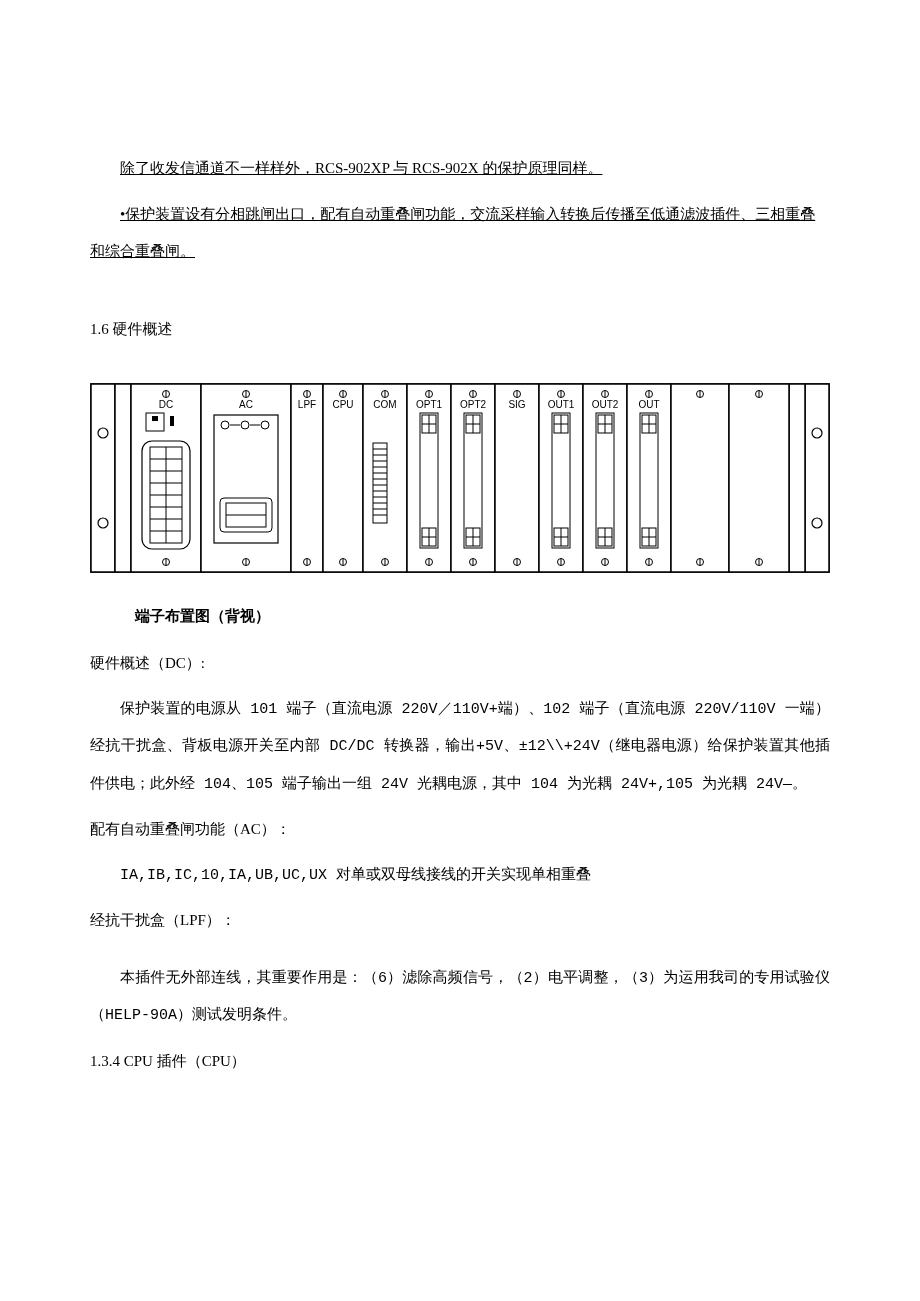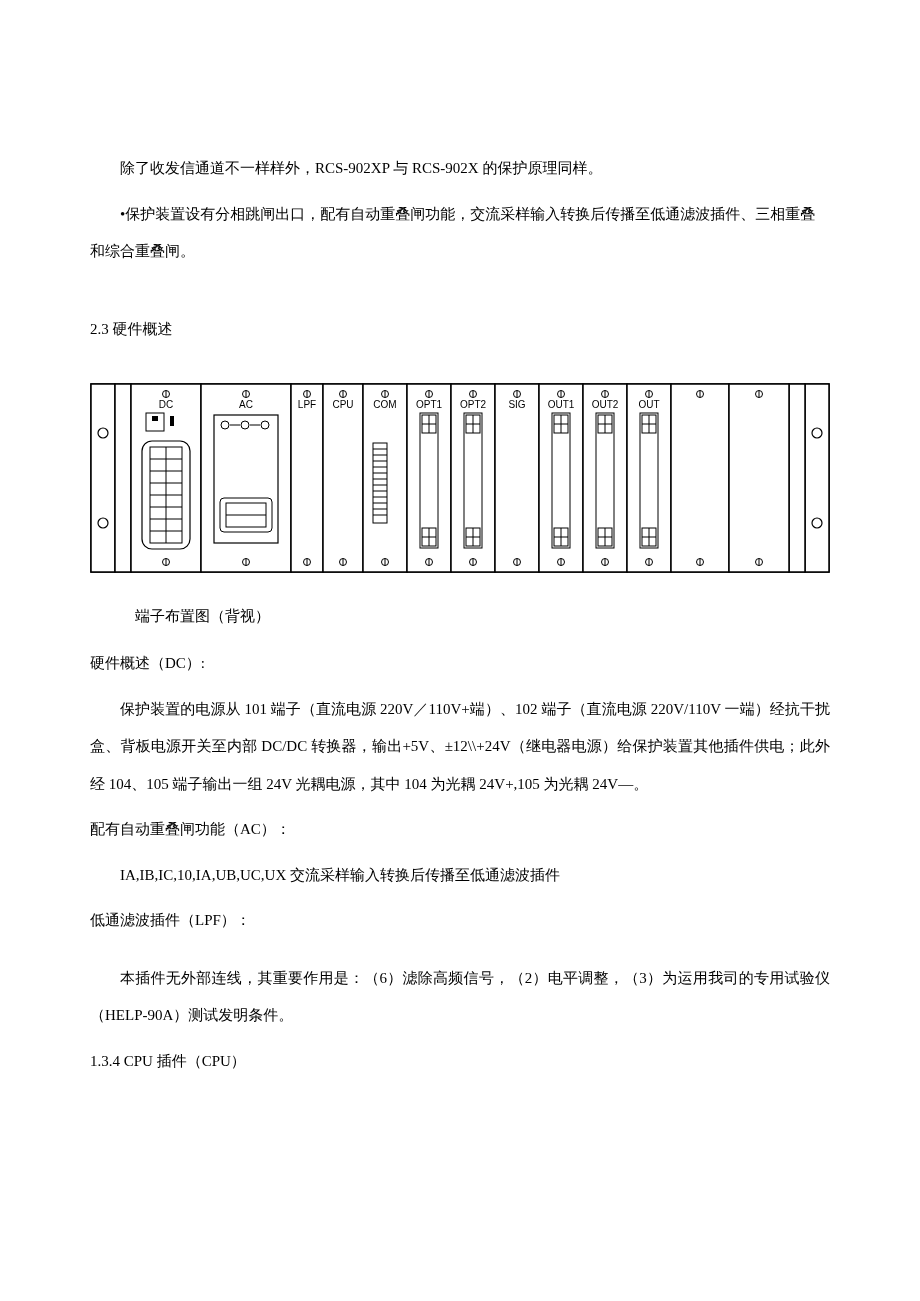--- a/index.html
+++ b/index.html
@@ -9,54 +9,57 @@
       margin: 0 auto;
       font-family: "SimSun", "宋体", serif;
       font-size: 15px;
       line-height: 2.5;
       color: #000;
       padding: 150px 90px 80px 90px;
     }
     .indent-para {
       text-indent: 2em;
       margin-bottom: 8px;
+      text-decoration: underline;
     }
     .section-header {
       margin-top: 40px;
       margin-bottom: 20px;
     }
     .diagram {
       width: 100%;
       height: 190px;
       margin: 15px 0 10px 0;
     }
     .caption {
       padding-left: 3em;
       margin-bottom: 10px;
+      font-weight: bold;
     }
     .subsection {
       margin-top: 8px;
       margin-bottom: 8px;
     }
     .body-para {
       text-indent: 2em;
       margin-bottom: 8px;
       text-align: justify;
+      font-family: Liberation Mono, monospace;
     }
   </style>
 </head>
 <body>
 
 
 
 <p class="indent-para">除了收发信通道不一样样外，RCS-902XP 与 RCS-902X 的保护原理同样。</p>
 
 <p class="indent-para">•保护装置设有分相跳闸出口，配有自动重叠闸功能，交流采样输入转换后传播至低通滤波插件、三相重叠和综合重叠闸。</p>
 
-<p class="section-header">2.3 硬件概述</p>
+<p class="section-header">1.6 硬件概述</p>
 
 <svg class="diagram" viewBox="0 0 740 190">
 
   <rect x="1" y="1" width="738" height="188" fill="#fff" stroke="#000" stroke-width="1.5"></rect>
 
   <rect x="1" y="1" width="24" height="188" fill="#fff" stroke="#000" stroke-width="1.5"></rect>
   <circle cx="13" cy="50" r="5" fill="none" stroke="#000" stroke-width="1.2"></circle>
   <circle cx="13" cy="140" r="5" fill="none" stroke="#000" stroke-width="1.2"></circle>
 
   <rect x="25" y="1" width="16" height="188" fill="#fff" stroke="#000" stroke-width="1.5"></rect>
@@ -260,21 +263,21 @@
       <line x1="669" y1="175.5" x2="669" y2="182.5" stroke="#000"></line>
   </g>
 </svg>
 
 <p class="caption">端子布置图（背视）</p>
 
 <p class="subsection">硬件概述（DC）:</p>
 <p class="body-para">保护装置的电源从 101 端子（直流电源 220V／110V+端）、102 端子（直流电源 220V/110V 一端）经抗干扰盒、背板电源开关至内部 DC/DC 转换器，输出+5V、±12\\+24V（继电器电源）给保护装置其他插件供电；此外经 104、105 端子输出一组 24V 光耦电源，其中 104 为光耦 24V+,105 为光耦 24V—。</p>
 
 <p class="subsection">配有自动重叠闸功能（AC）：</p>
-<p class="body-para">IA,IB,IC,10,IA,UB,UC,UX 交流采样输入转换后传播至低通滤波插件</p>
-
-<p class="subsection">低通滤波插件（LPF）：</p>
+<p class="body-para">IA,IB,IC,10,IA,UB,UC,UX 对单或双母线接线的开关实现单相重叠</p>
+
+<p class="subsection">经抗干扰盒（LPF）：</p>
 <p class="body-para" style="margin-top:20px">本插件无外部连线，其重要作用是：（6）滤除高频信号，（2）电平调整，（3）为运用我司的专用试验仪（HELP-90A）测试发明条件。</p>
 
 <p class="subsection">1.3.4  CPU 插件（CPU）</p>
 
 
 
 
 </body></html>

